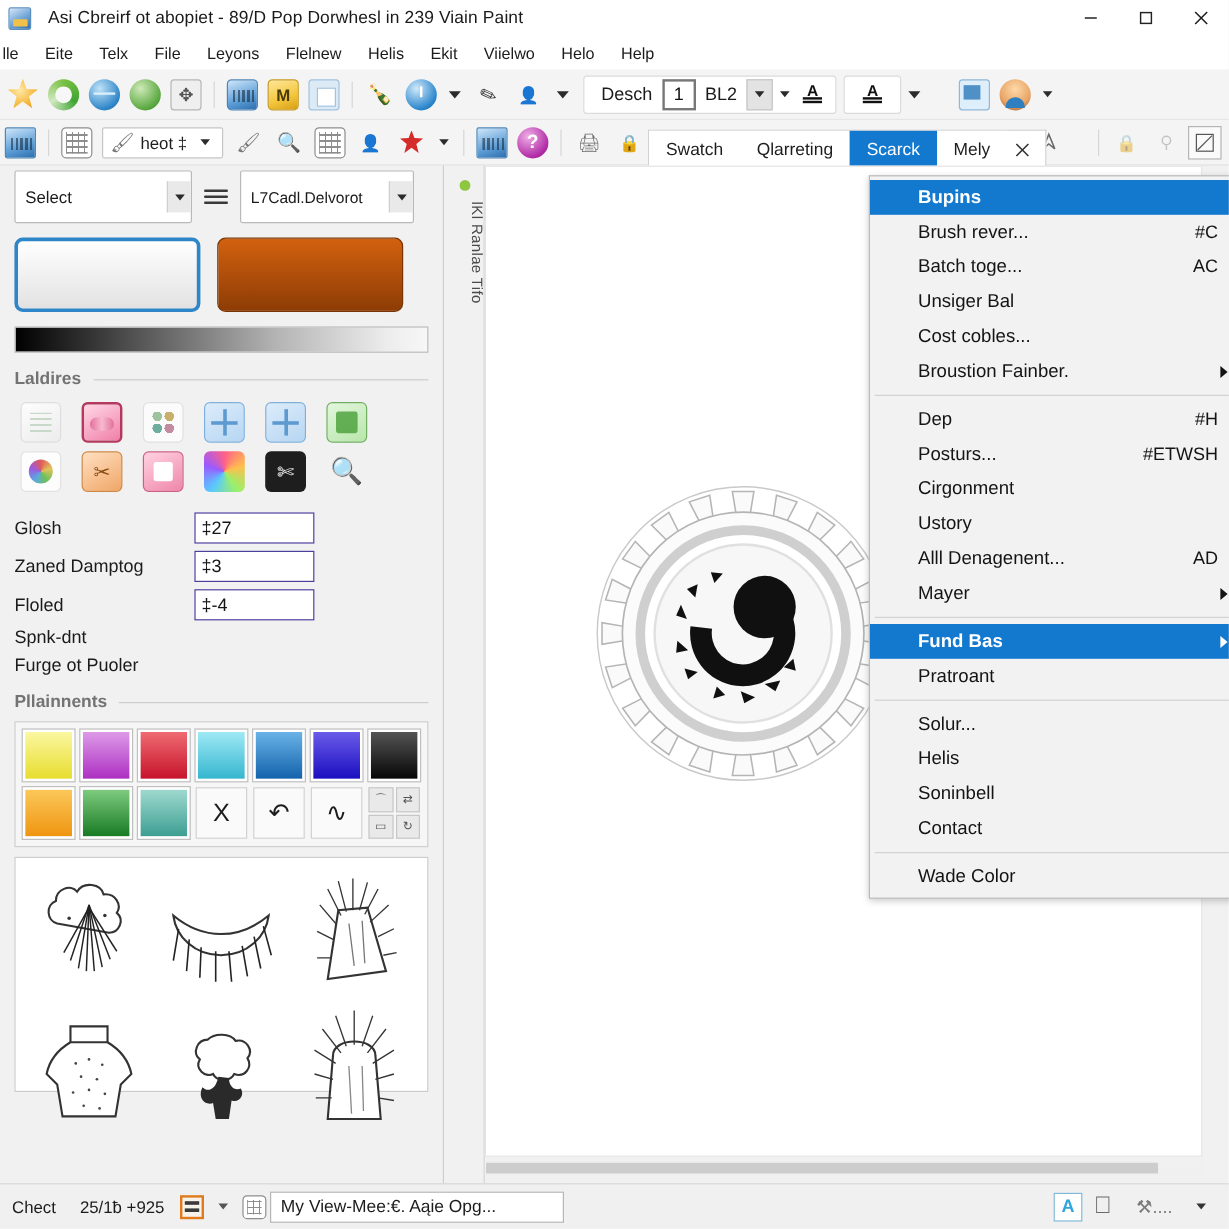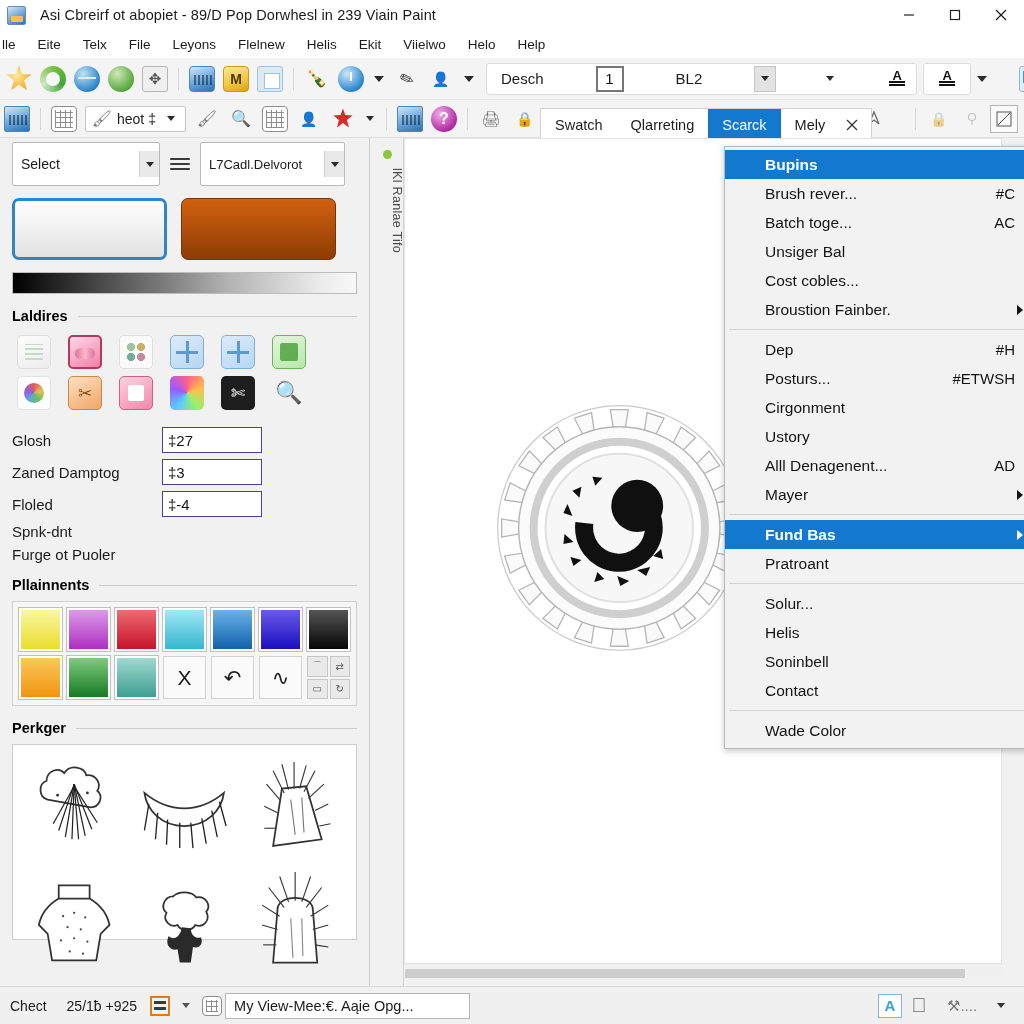--- a/index.html
+++ b/index.html
@@ -122,21 +122,21 @@
   }
   .combo-inline {
     display:flex; align-items:center; height:26px; background:#fff; border:1px solid #c6c6c6;
     border-radius:2px; padding:0 4px 0 6px; margin: 0 4px; gap:5px;
   }
   .combo-inline .lbl { font-size:14px; color:#1d1d1d; }
 
   
   .fmtgroup {
     display:flex; align-items:center; height:32px; background:#fff; border:1px solid #dcdcdc;
-    border-radius:3px; margin-left:6px; padding: 0 6px; gap: 44px;
+    border-radius:3px; margin-left:6px; padding: 0 6px;
   }
   .fmt-lbl { font-size:15px; color:#1b1b1b; padding: 0 8px; }
   .numbox {
     width:28px; height:26px; border:2px solid #777; background:#fff; display:flex;
     align-items:center; justify-content:center; font-size:15px; color:#111;
   }
   .fmt-dd {
     width:22px; height:26px; background:#e3e3e3; border:1px solid #c5c5c5; display:flex;
     align-items:center; justify-content:center;
   }
@@ -189,21 +189,21 @@
   .swatch-big.fg { background: linear-gradient(180deg,#ffffff 0%, #e2e2e2 100%); border:3px solid #2e86c8; }
   .swatch-big.bg { background: linear-gradient(180deg,#d2610f 0%, #8d3c05 100%); border:1px solid #7a3404; }
 
   .gradbar {
     margin: 12px 12px 0 12px; height:22px; border:1px solid #bdbdbd;
     background: linear-gradient(90deg,#000000 0%, #1a1a1a 9%, #333 18%, #4d4d4d 27%,
       #666 36%, #7f7f7f 45%, #999 54%, #b3b3b3 63%, #c6c6c6 72%, #d9d9d9 81%, #ececec 90%, #f7f7f7 100%);
   }
 
   .section-head { display:flex; align-items:center; gap:10px; padding: 14px 12px 0 12px; }
-  .section-head .t { font-size:14.5px; font-weight:bold; color:#000000; white-space:nowrap; }
+  .section-head .t { font-size:14.5px; font-weight:bold; color:#737373; white-space:nowrap; }
   .section-head .ln { flex:1; height:1px; background:#cdcdcd; }
 
   .tool-grid { display:grid; grid-template-columns: repeat(6, 50px); gap: 1px 1px; padding: 8px 12px 0 12px; }
   .tool-cell { width:44px; height:40px; display:flex; align-items:center; justify-content:center; }
   .tile { width:34px; height:34px; border-radius:5px; position:relative; }
   .t-a { background: linear-gradient(150deg,#fdfdfd,#ececec); border:1px solid #dedede; }
   .t-a:after{content:"";position:absolute;left:7px;top:8px;right:7px;bottom:8px;
     background:repeating-linear-gradient(0deg,#c9d9c9 0 2px,transparent 2px 5px);}
   .t-b { background: linear-gradient(150deg,#ffd8e6,#f07fa8); border:2px solid #b33a5e; }
   .t-b:after{content:"";position:absolute;left:5px;top:11px;right:5px;height:11px;border-radius:6px;
@@ -619,24 +619,20 @@
         <div class="pal-btn">∿</div>
         <div class="pal-quad">
           <div>⌒</div>
           <div>⇄</div>
           <div>▭</div>
           <div>↻</div>
         </div>
       </div>
     </div>
 
-    <div class="section-head">
-      <div class="t">Perkger</div>
-      <div class="ln"></div>
-    </div>
 
     <div class="preview-box">
       <div class="preview-cell">
         <svg viewBox="0 0 100 100">
           <path d="M26 44c-8-2-9-14-1-17 0-9 11-13 16-7 5-8 18-6 20 2 9-1 14 8 10 14 6 5 2 15-6 15z" fill="#fff" stroke="#333" stroke-width="1.6"></path>
           <g stroke="#222" stroke-width="1.1">
             <line x1="50" y1="30" x2="42" y2="78"></line>
               <line x1="50" y1="30" x2="48" y2="80"></line>
             <line x1="50" y1="30" x2="54" y2="80"></line>
               <line x1="50" y1="30" x2="60" y2="77"></line>

